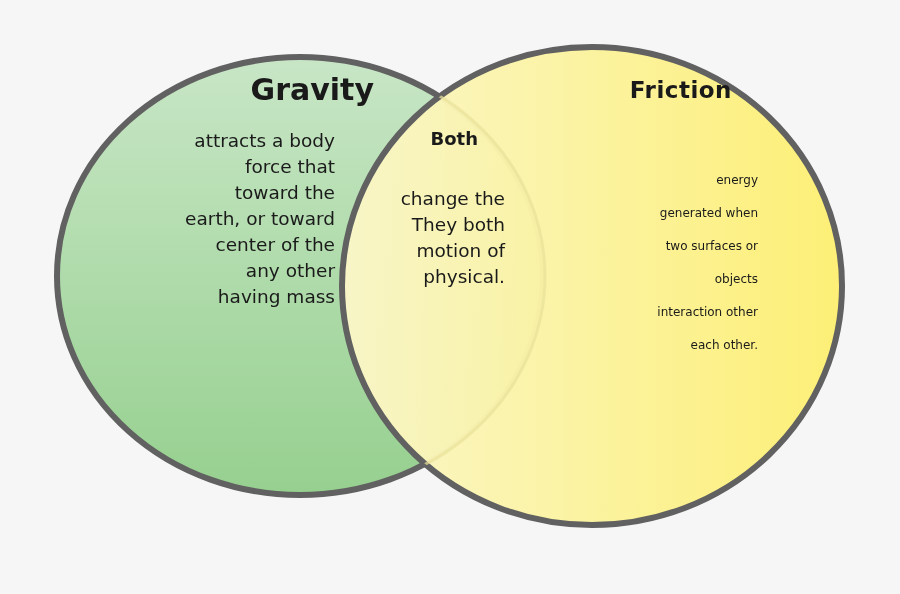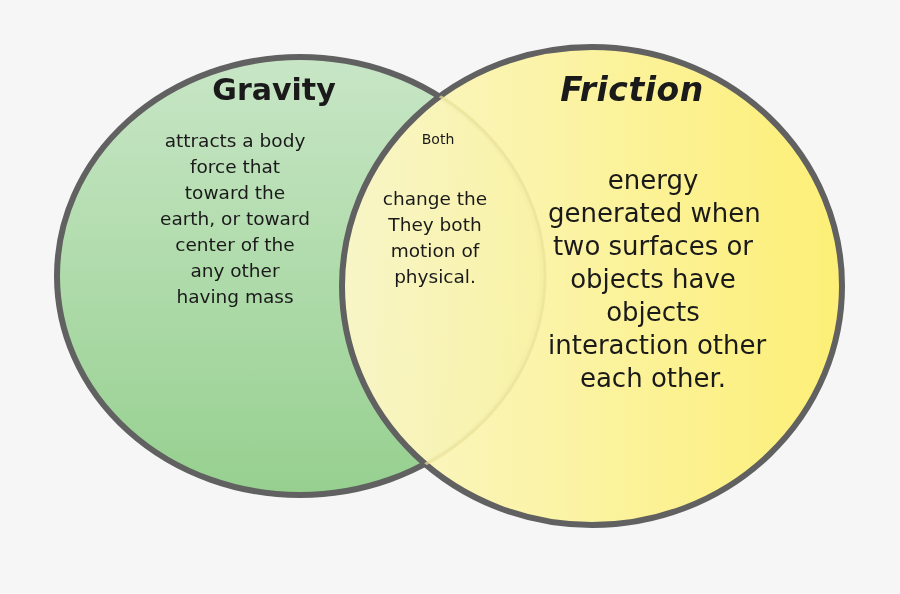--- a/index.html
+++ b/index.html
@@ -1,26 +1,26 @@
 <!DOCTYPE html>
 <html><head>
   <meta charset="utf-8">
   <style>
     html, body { margin: 0; padding: 0; }
     body {
       width: 900px; height: 594px; background: #f6f6f6; position: relative; overflow: hidden;
       font-family: "DejaVu Sans", "Liberation Sans", sans-serif; color: #1a1a1a;
     }
     svg.venn { position: absolute; left: 0; top: 0; }
-    .label { position: absolute; text-align: center; white-space: nowrap; }
+    .label { position: absolute; text-align: right; white-space: nowrap; }
     .title { font-weight: bold; font-size: 30px; line-height: 34px; }
-    .title.friction { font-size: 33px; letter-spacing: 0.5px; font-style: italic; }
-    .both-title { font-weight: normal; font-size: 14px; line-height: 22px; }
+    .title.friction { font-size: 23px; letter-spacing: 0.5px; }
+    .both-title { font-weight: bold; font-size: 18px; line-height: 22px; }
     .body-text { font-size: 18.5px; line-height: 26px; }
-    .body-text.friction { font-size: 26px; line-height: 33px; }
+    .body-text.friction { font-size: 12px; line-height: 33px; }
     .line { display: block; }
   </style>
 </head>
 <body>
 
 <svg class="venn" width="900" height="594" viewBox="0 0 900 594">
   <defs>
     <linearGradient id="gGreen" x1="0" y1="0" x2="0" y2="1">
       <stop offset="0" stop-color="#c8e6c6"></stop>
       <stop offset="1" stop-color="#96d08f"></stop>
@@ -55,17 +55,16 @@
   <span class="line">They both</span>
   <span class="line">motion of</span>
   <span class="line">physical.</span>
 </div>
 
 <div class="label title friction" style="left:532px; top:73px; width:200px;">Friction</div>
 <div class="label body-text friction" style="left:548px; top:164px; width:210px;">
   <span class="line">energy</span>
   <span class="line">generated when</span>
   <span class="line">two surfaces or</span>
-  <span class="line">objects have</span>
   <span class="line">objects</span>
   <span class="line">interaction other</span>
   <span class="line">each other.</span>
 </div>
 
 </body></html>

